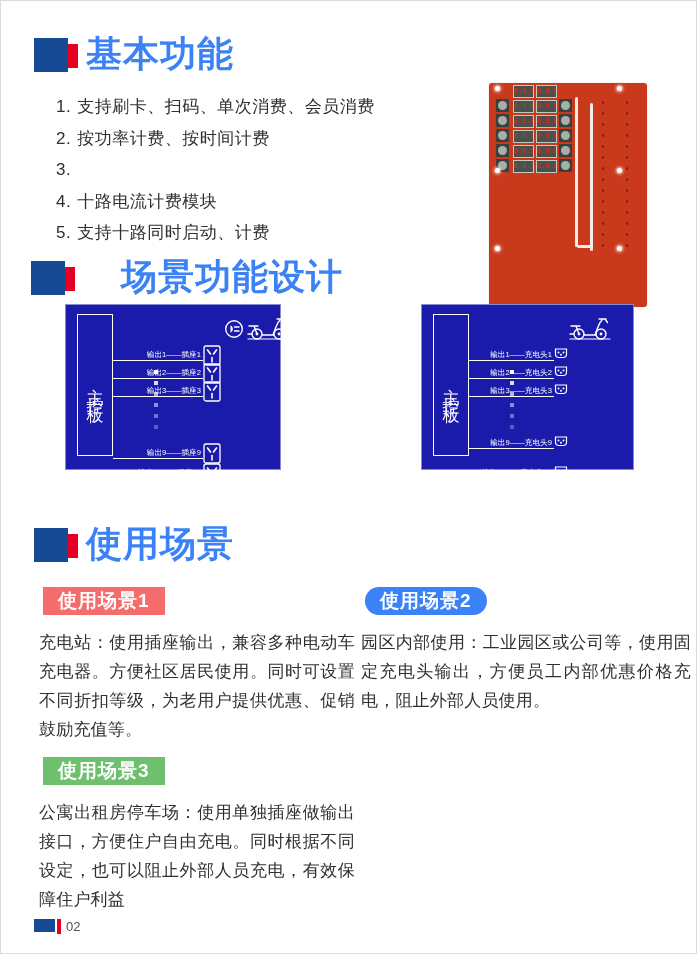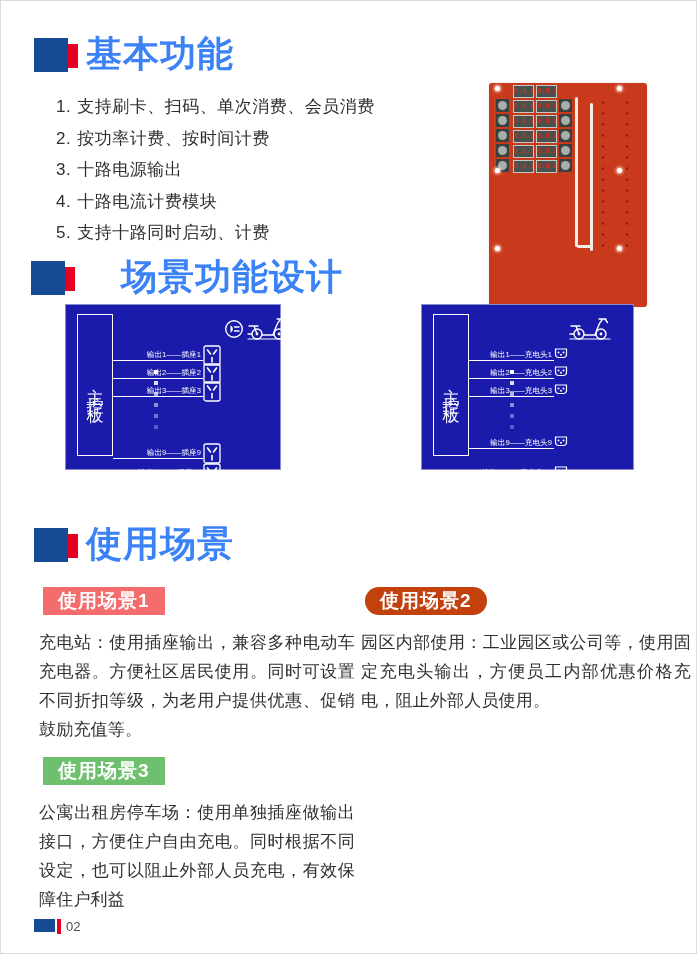--- a/index.html
+++ b/index.html
@@ -73,21 +73,20 @@
       <div class="feature-item">
         <span class="feature-num">1.</span>
         <span class="feature-text">支持刷卡、扫码、单次消费、会员消费</span>
       </div>
       <div class="feature-item">
         <span class="feature-num">2.</span>
         <span class="feature-text">按功率计费、按时间计费</span>
       </div>
       <div class="feature-item">
         <span class="feature-num">3.</span>
-        <span class="feature-text">十路电源输出</span>
       </div>
       <div class="feature-item">
         <span class="feature-num">4.</span>
         <span class="feature-text">十路电流计费模块</span>
       </div>
       <div class="feature-item">
         <span class="feature-num">5.</span>
         <span class="feature-text">支持十路同时启动、计费</span>
       </div>
     </div>
@@ -298,21 +297,21 @@
       <i class="marker-red"></i>
     </span>
     <span class="sec-title">使用场景</span>
   </div>
 
   <div class="scenario" id="scenario-1">
     <span class="badge" style="background: rgb(245, 108, 108);">使用场景1</span>
     <div class="scenario-text">充电站：使用插座输出，兼容多种电动车充电器。方便社区居民使用。同时可设置不同折扣等级，为老用户提供优惠、促销鼓励充值等。</div>
   </div>
   <div class="scenario" id="scenario-2">
-    <span class="badge" style="background: #c2410c; border-radius: 14px;">使用场景2</span>
+    <span class="badge" style="background: #3b82f6; border-radius: 14px;">使用场景2</span>
     <div class="scenario-text">园区内部使用：工业园区或公司等，使用固定充电头输出，方便员工内部优惠价格充电，阻止外部人员使用。</div>
   </div>
   <div class="scenario" id="scenario-3">
     <span class="badge" style="background: rgb(110, 192, 110);">使用场景3</span>
     <div class="scenario-text">公寓出租房停车场：使用单独插座做输出接口，方便住户自由充电。同时根据不同设定，也可以阻止外部人员充电，有效保障住户利益</div>
   </div>
 
   <div class="footer-mark">
     <i class="fm-blue"></i>
     <i class="fm-red"></i>

